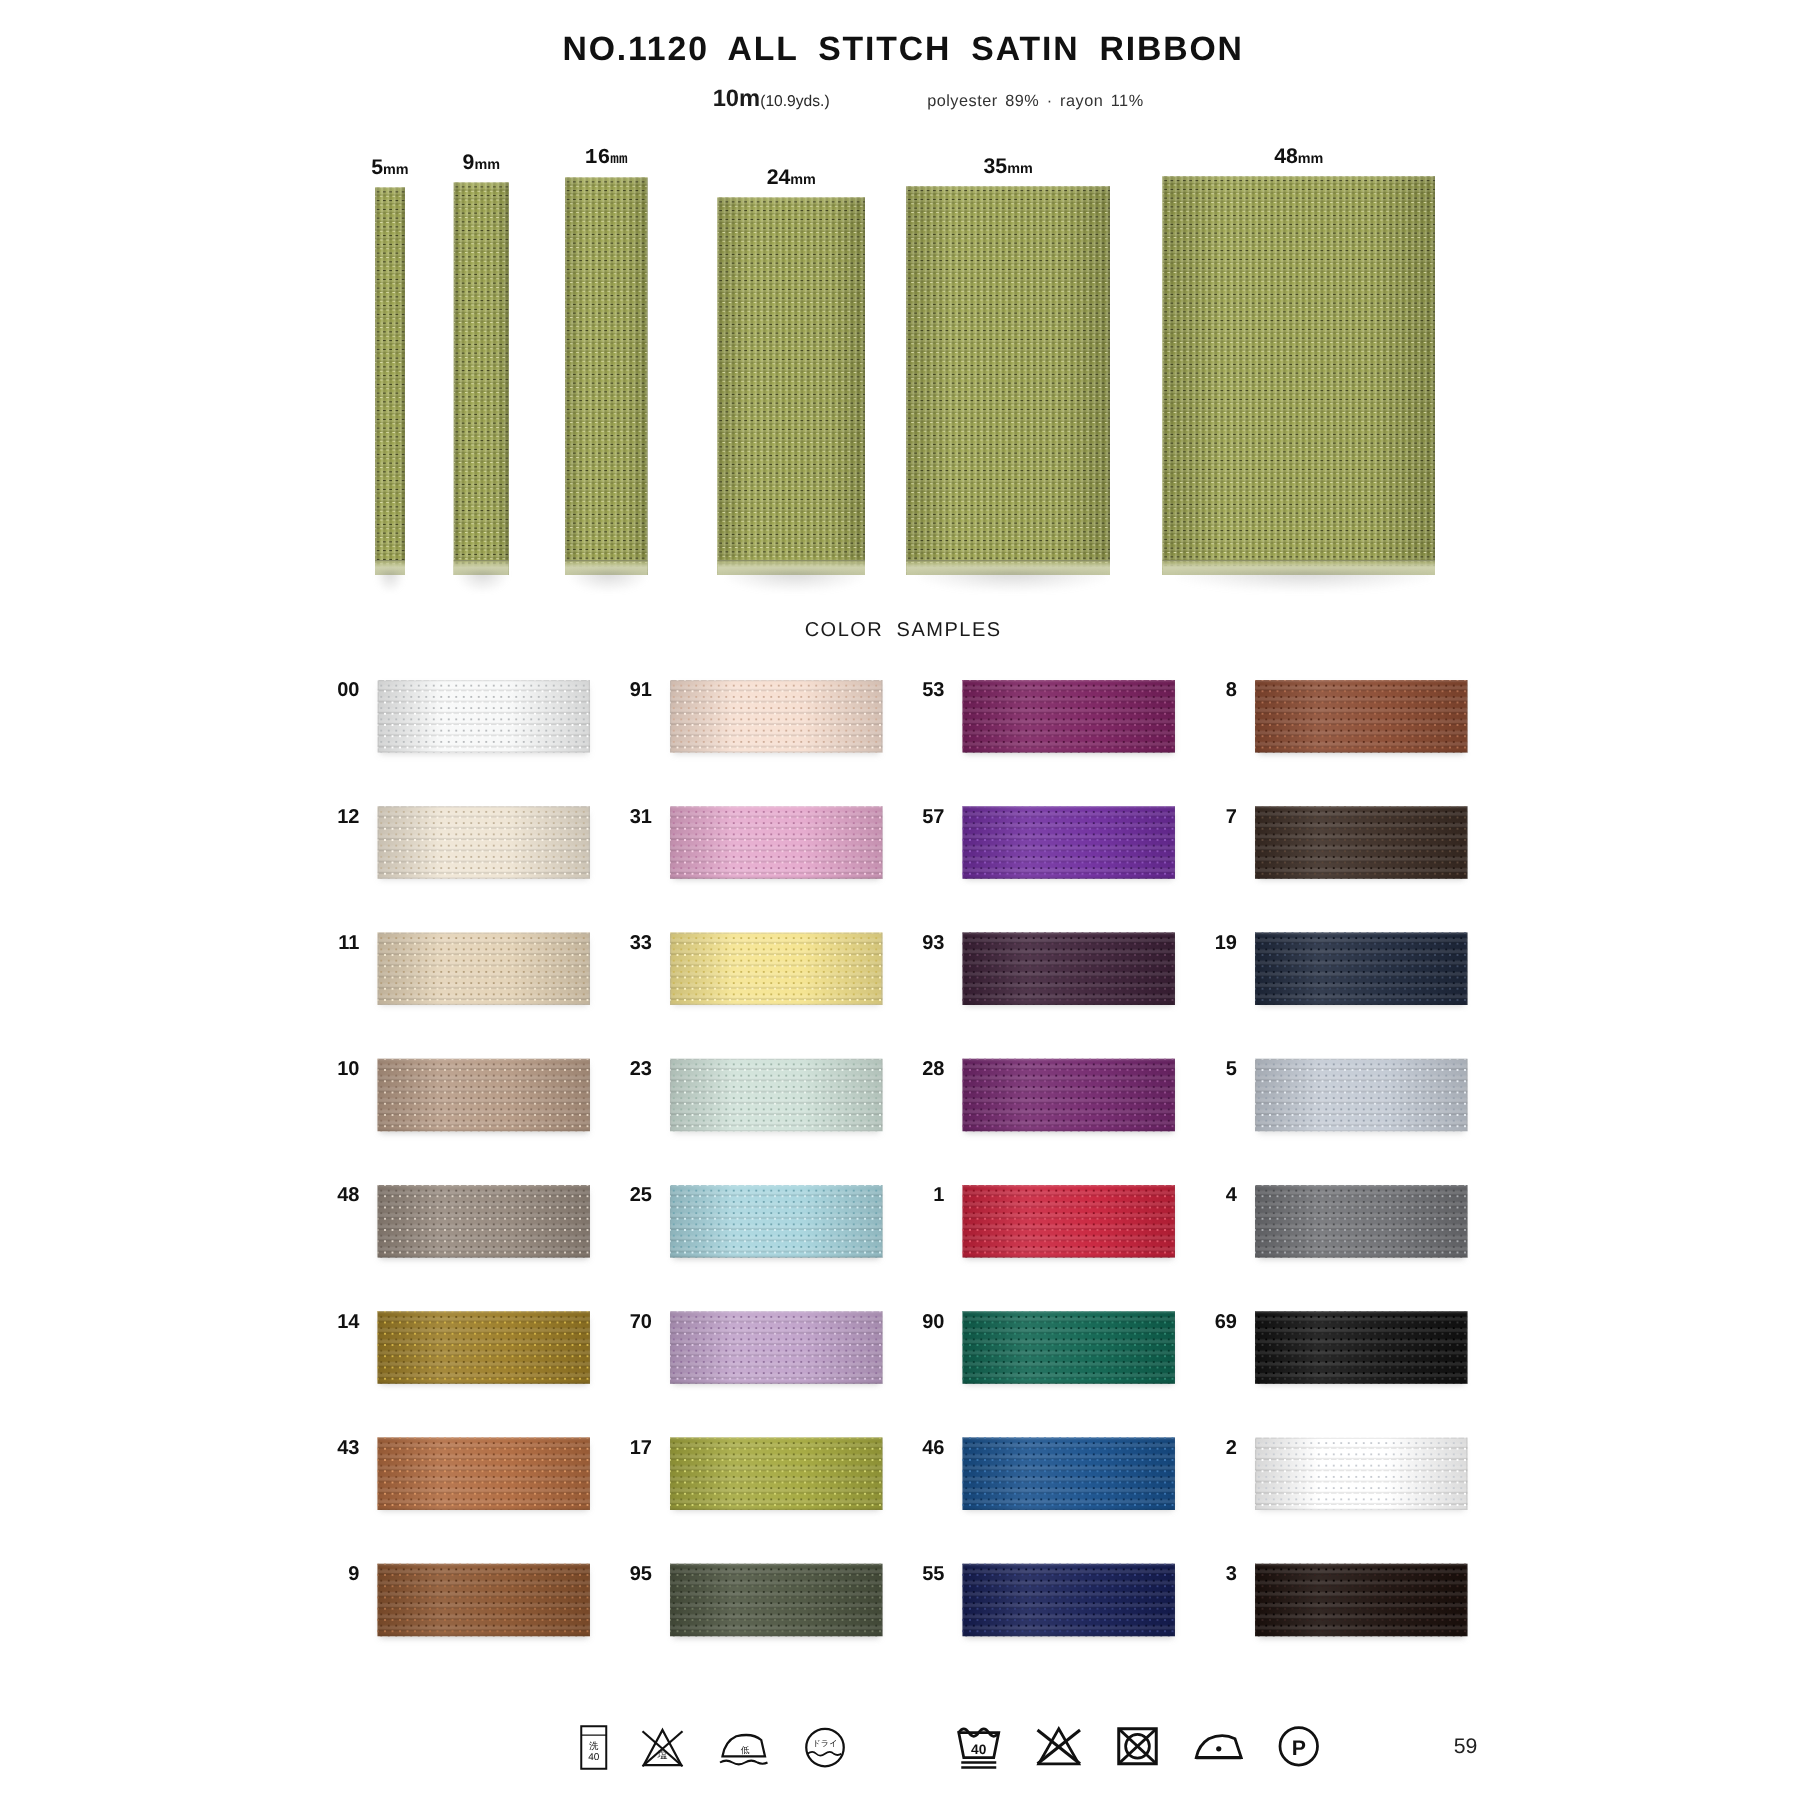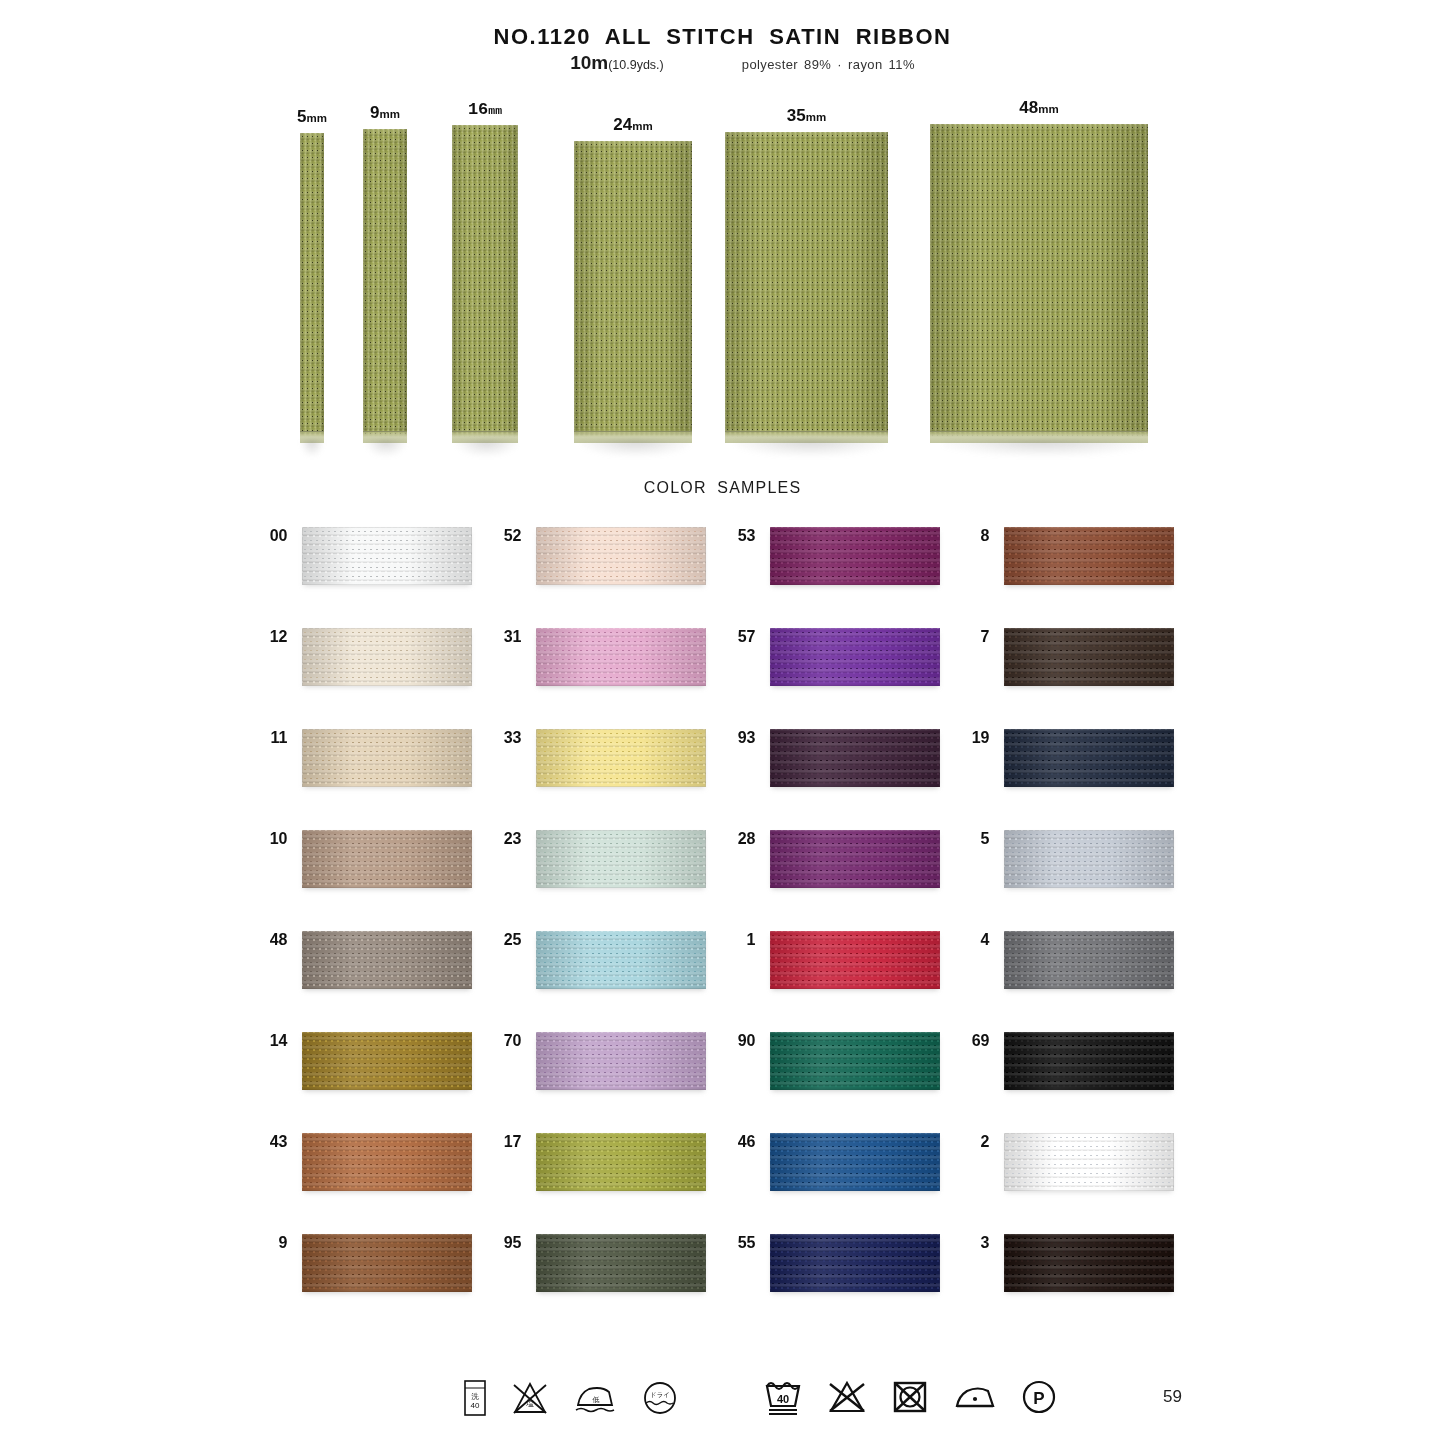--- a/index.html
+++ b/index.html
@@ -12,29 +12,29 @@
     font-family: "Liberation Sans", sans-serif;
     color: #1a1a1a;
     overflow: hidden;
     position: relative;
   }
 
   
   #header { padding-top: 24px; text-align: center; }
 
   #page-title {
-    font-size: 22px;
+    font-size: 27px;
     font-weight: bold;
     letter-spacing: 1.5px;
     word-spacing: 7px;
     color: #111;
   }
 
   #subtitle-row {
-    margin-top: 2px;
+    margin-top: 14px;
     display: flex;
     justify-content: center;
     align-items: baseline;
     gap: 78px;
     padding-left: 40px;
   }
   #length-label { font-size: 19px; font-weight: bold; color: #1b1b1b; }
   #length-sub   { font-size: 12.5px; font-weight: normal; color: #2a2a2a; }
   #fiber-label  { font-size: 13px; color: #333; letter-spacing: .4px; word-spacing: 2px; }
 
@@ -254,21 +254,21 @@
     </div>
   </div>
 
 <div id="color-samples-heading">COLOR  SAMPLES</div>
 <div id="swatch-grid">
     <div class="swatch-cell">
       <div class="swatch-code">00</div>
       <div class="swatch light" title="00" style="background-color: rgb(247, 248, 248); background-image: radial-gradient(1.5px 1.2px, rgb(185, 188, 190) 0px, rgb(185, 188, 190) 62%, rgba(0, 0, 0, 0) 63%), radial-gradient(1.6px 1.3px, rgb(255, 255, 255) 0px, rgb(255, 255, 255) 62%, rgba(0, 0, 0, 0) 63%), repeating-linear-gradient(0deg, rgba(0, 0, 0, 0.1) 0px, rgba(0, 0, 0, 0.1) 1px, rgba(255, 255, 255, 0.1) 2px, rgba(255, 255, 255, 0.1) 4px, rgba(0, 0, 0, 0) 5px, rgba(0, 0, 0, 0) 9px), linear-gradient(90deg, rgba(0, 0, 0, 0.16) 0%, rgba(255, 255, 255, 0.1) 30%, rgba(255, 255, 255, 0.04) 62%, rgba(0, 0, 0, 0.14) 100%);"></div>
     </div>
     <div class="swatch-cell">
-      <div class="swatch-code">52</div>
+      <div class="swatch-code">91</div>
       <div class="swatch light" title="91" style="background-color: rgb(246, 222, 208); background-image: radial-gradient(1.5px 1.2px, rgb(207, 174, 154) 0px, rgb(207, 174, 154) 62%, rgba(0, 0, 0, 0) 63%), radial-gradient(1.6px 1.3px, rgb(253, 240, 230) 0px, rgb(253, 240, 230) 62%, rgba(0, 0, 0, 0) 63%), repeating-linear-gradient(0deg, rgba(0, 0, 0, 0.1) 0px, rgba(0, 0, 0, 0.1) 1px, rgba(255, 255, 255, 0.1) 2px, rgba(255, 255, 255, 0.1) 4px, rgba(0, 0, 0, 0) 5px, rgba(0, 0, 0, 0) 9px), linear-gradient(90deg, rgba(0, 0, 0, 0.16) 0%, rgba(255, 255, 255, 0.1) 30%, rgba(255, 255, 255, 0.04) 62%, rgba(0, 0, 0, 0.14) 100%);"></div>
     </div>
     <div class="swatch-cell">
       <div class="swatch-code">53</div>
       <div class="swatch" title="53" style="background-color: rgb(124, 33, 96); background-image: radial-gradient(1.5px 1.2px, rgb(78, 16, 57) 0px, rgb(78, 16, 57) 62%, rgba(0, 0, 0, 0) 63%), radial-gradient(1.6px 1.3px, rgb(156, 74, 128) 0px, rgb(156, 74, 128) 62%, rgba(0, 0, 0, 0) 63%), repeating-linear-gradient(0deg, rgba(0, 0, 0, 0.1) 0px, rgba(0, 0, 0, 0.1) 1px, rgba(255, 255, 255, 0.1) 2px, rgba(255, 255, 255, 0.1) 4px, rgba(0, 0, 0, 0) 5px, rgba(0, 0, 0, 0) 9px), linear-gradient(90deg, rgba(0, 0, 0, 0.16) 0%, rgba(255, 255, 255, 0.1) 30%, rgba(255, 255, 255, 0.04) 62%, rgba(0, 0, 0, 0.14) 100%);"></div>
     </div>
     <div class="swatch-cell">
       <div class="swatch-code">8</div>
       <div class="swatch" title="8" style="background-color: rgb(138, 74, 49); background-image: radial-gradient(1.5px 1.2px, rgb(91, 44, 26) 0px, rgb(91, 44, 26) 62%, rgba(0, 0, 0, 0) 63%), radial-gradient(1.6px 1.3px, rgb(173, 108, 79) 0px, rgb(173, 108, 79) 62%, rgba(0, 0, 0, 0) 63%), repeating-linear-gradient(0deg, rgba(0, 0, 0, 0.1) 0px, rgba(0, 0, 0, 0.1) 1px, rgba(255, 255, 255, 0.1) 2px, rgba(255, 255, 255, 0.1) 4px, rgba(0, 0, 0, 0) 5px, rgba(0, 0, 0, 0) 9px), linear-gradient(90deg, rgba(0, 0, 0, 0.16) 0%, rgba(255, 255, 255, 0.1) 30%, rgba(255, 255, 255, 0.04) 62%, rgba(0, 0, 0, 0.14) 100%);"></div>
     </div>

